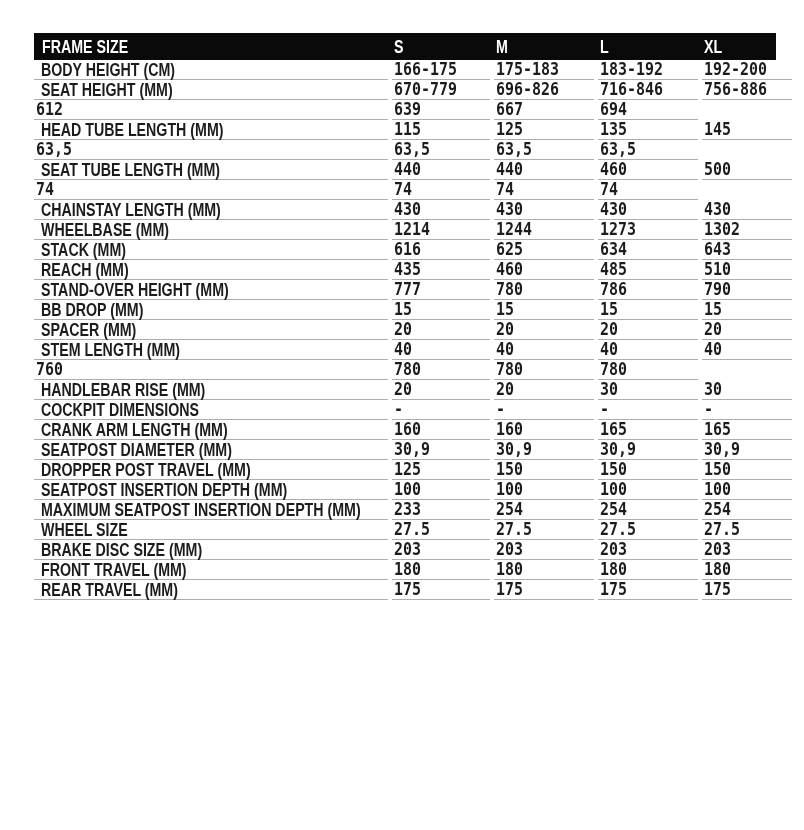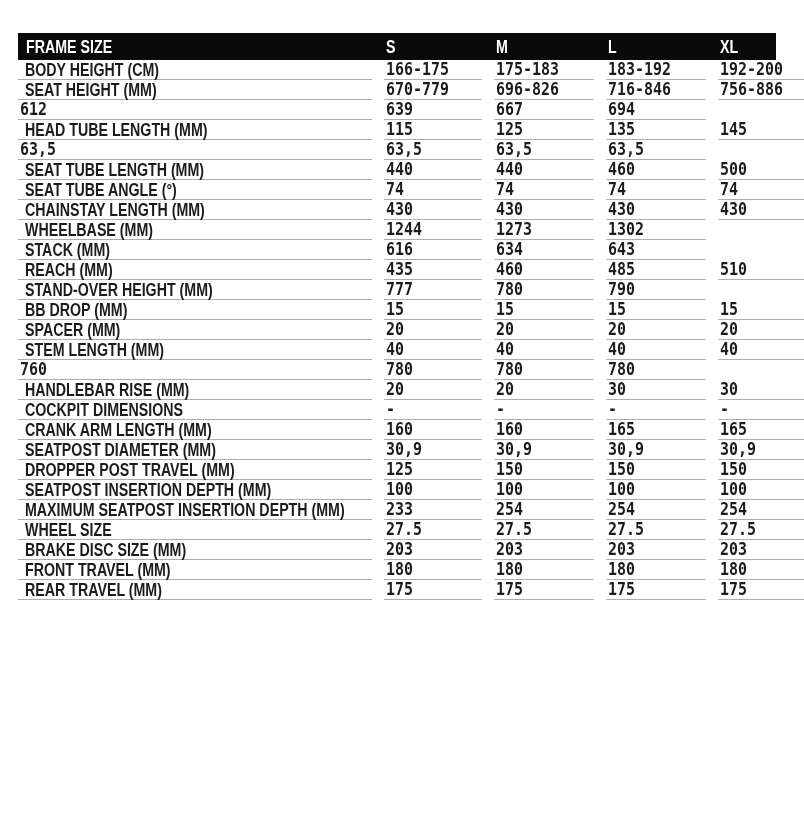--- a/index.html
+++ b/index.html
@@ -20,21 +20,22 @@
   }
   .stage {
     position: absolute;
     left: 18px;
     top: 33px;
     width: 758px;
   }
   .grid-row {
     display: grid;
     grid-template-columns: 354px 98px 100px 100px 90px;
-    column-gap: 12px;
+    column-gap: 4px;
+    margin-left: 16px;
   }
   .header-row {
     background: var(--header-bg);
     height: 27px;
   }
   .header-row .cell {
     color: var(--header-text);
     border-bottom: none;
   }
   .data-row {
@@ -194,23 +195,20 @@
     </div>
     <div class="cell val-cell">
       <span class="num val-text">460</span>
     </div>
     <div class="cell val-cell">
       <span class="num val-text">500</span>
     </div>
   </div>
 
   <div class="grid-row data-row">
-    <div class="cell label-cell">
-      <span class="cond label-text">SEAT TUBE ANGLE (°)</span>
-    </div>
     <div class="cell val-cell">
       <span class="num val-text">74</span>
     </div>
     <div class="cell val-cell">
       <span class="num val-text">74</span>
     </div>
     <div class="cell val-cell">
       <span class="num val-text">74</span>
     </div>
     <div class="cell val-cell">
@@ -234,38 +232,44 @@
     <div class="cell val-cell">
       <span class="num val-text">430</span>
     </div>
   </div>
 
   <div class="grid-row data-row">
     <div class="cell label-cell">
       <span class="cond label-text">WHEELBASE (MM)</span>
     </div>
     <div class="cell val-cell">
+      <span class="num val-text">1214</span>
+    </div>
+    <div class="cell val-cell">
       <span class="num val-text">1244</span>
     </div>
     <div class="cell val-cell">
       <span class="num val-text">1273</span>
     </div>
     <div class="cell val-cell">
       <span class="num val-text">1302</span>
     </div>
   </div>
 
   <div class="grid-row data-row">
     <div class="cell label-cell">
       <span class="cond label-text">STACK (MM)</span>
     </div>
     <div class="cell val-cell">
       <span class="num val-text">616</span>
     </div>
     <div class="cell val-cell">
+      <span class="num val-text">625</span>
+    </div>
+    <div class="cell val-cell">
       <span class="num val-text">634</span>
     </div>
     <div class="cell val-cell">
       <span class="num val-text">643</span>
     </div>
   </div>
 
   <div class="grid-row data-row">
     <div class="cell label-cell">
       <span class="cond label-text">REACH (MM)</span>
@@ -288,20 +292,23 @@
     <div class="cell label-cell">
       <span class="cond label-text">STAND-OVER HEIGHT (MM)</span>
     </div>
     <div class="cell val-cell">
       <span class="num val-text">777</span>
     </div>
     <div class="cell val-cell">
       <span class="num val-text">780</span>
     </div>
     <div class="cell val-cell">
+      <span class="num val-text">786</span>
+    </div>
+    <div class="cell val-cell">
       <span class="num val-text">790</span>
     </div>
   </div>
 
   <div class="grid-row data-row">
     <div class="cell label-cell">
       <span class="cond label-text">BB DROP (MM)</span>
     </div>
     <div class="cell val-cell">
       <span class="num val-text">15</span>

